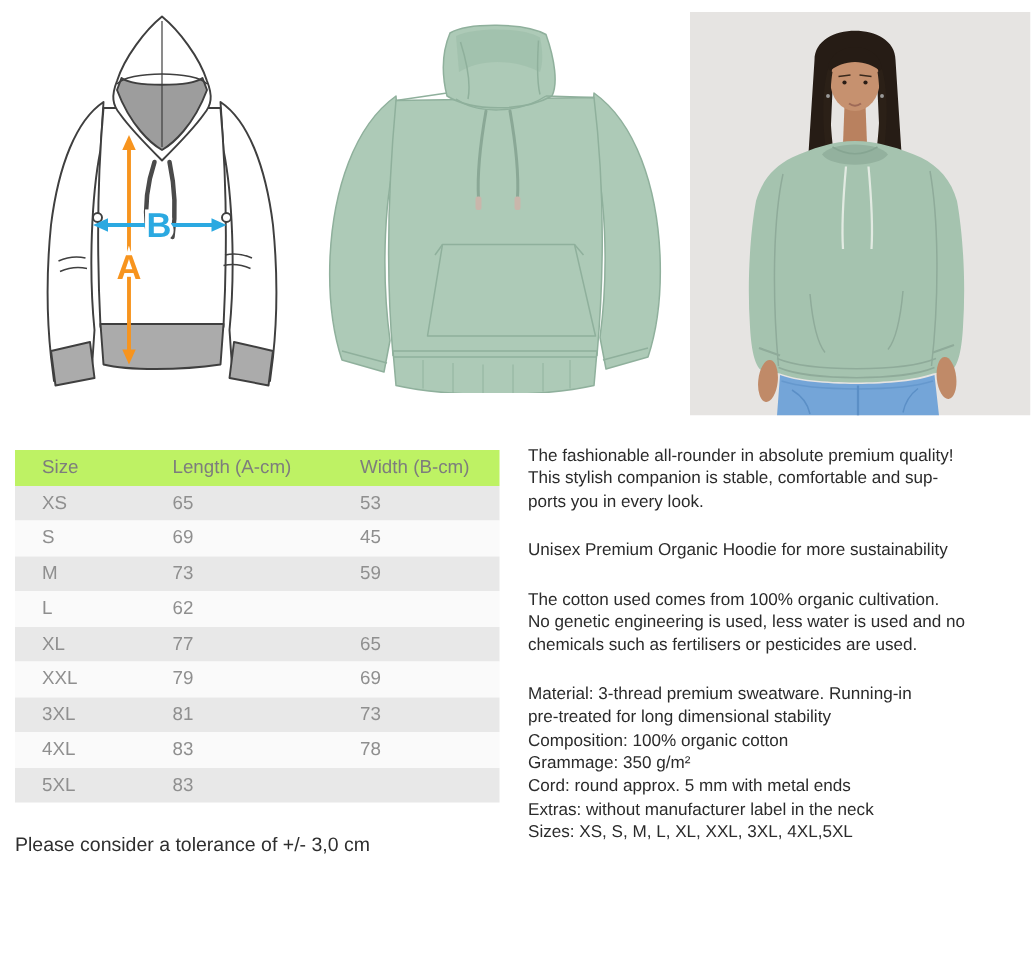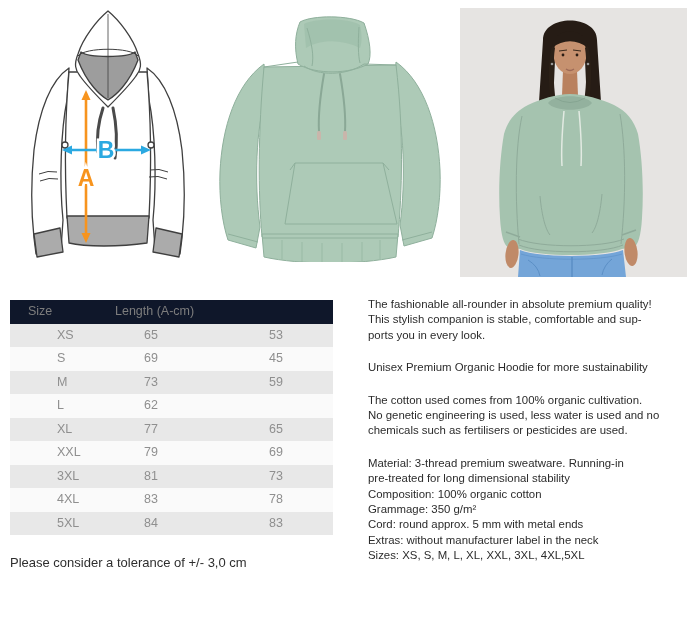--- a/index.html
+++ b/index.html
@@ -7,29 +7,29 @@
     width:689px;height:635px;position:relative;overflow:hidden;
     background:#ffffff;font-family:"Liberation Sans", sans-serif;
   }
   .abs{position:absolute;}
   
   .size-table{left:10px;top:300px;width:323px;font-size:12.5px;}
   .trow{display:flex;height:23.5px;line-height:23.5px;}
   .trow .c1{width:105px;padding-left:18px;box-sizing:border-box;}
   .trow .c2{width:125px;}
   .trow .c3{flex:1;}
-  .thead{background:#0f172a;color:#7d7d7d;}
+  .thead{background:#bef264;color:#7d7d7d;}
   .trow.odd{background:#e8e8e8;}
   .trow.even{background:#fafafa;}
-  .trow.data{color:#8f8f8f;padding-left:29px;}
+  .trow.data{color:#8f8f8f;}
   .tolerance-note{left:10px;top:555px;font-size:13px;color:#2e2e2e;text-align:center;}
   
   .description{left:352px;top:297px;width:337px;color:#2b2b2b;
     font-size:11.4px;line-height:15.4px;}
-  .description p{margin:0 0 17px 16px;white-space:pre;}
+  .description p{margin:0 0 17px 0;white-space:pre;}
   
   .diagram-wrap{left:25px;top:8px;}
   .flatlay-wrap{left:212px;top:12px;}
   .model-wrap{left:460px;top:8px;}
   svg text.meas{font-family:"Liberation Sans",sans-serif;font-weight:bold;
     font-size:23px;text-anchor:middle;paint-order:stroke;stroke:#ffffff;stroke-width:5px;}
 </style>
 </head>
 <body>
 
@@ -153,20 +153,21 @@
     <path d="M46,224 L60,229 M176,222 L162,227" stroke="#8fab9a" stroke-width="1.5" fill="none"></path>
     <ellipse cx="52" cy="246" rx="6.5" ry="14" fill="#c08a68" transform="rotate(6 52 246)"></ellipse>
     <ellipse cx="171" cy="244" rx="6.5" ry="14" fill="#c08a68" transform="rotate(-6 171 244)"></ellipse>
   </svg>
 </div>
 
 <div class="abs size-table">
   <div class="trow thead">
     <div class="c1">Size</div>
     <div class="c2">Length (A-cm)</div>
+    <div class="c3">Width (B-cm)</div>
   </div>
   <div class="trow data odd">
     <div class="c1">XS</div>
     <div class="c2">65</div>
     <div class="c3">53</div>
   </div>
   <div class="trow data even">
     <div class="c1">S</div>
     <div class="c2">69</div>
     <div class="c3">45</div>
@@ -195,21 +196,20 @@
     <div class="c2">81</div>
     <div class="c3">73</div>
   </div>
   <div class="trow data even">
     <div class="c1">4XL</div>
     <div class="c2">83</div>
     <div class="c3">78</div>
   </div>
   <div class="trow data odd">
     <div class="c1">5XL</div>
-    <div class="c2">84</div>
     <div class="c3">83</div>
   </div>
 </div>
 
 <div class="abs tolerance-note">Please consider a tolerance of +/- 3,0 cm</div>
 
 <div class="abs description">
   <p>The fashionable all-rounder in absolute premium quality!
 This stylish companion is stable, comfortable and sup-
 ports you in every look.</p>

